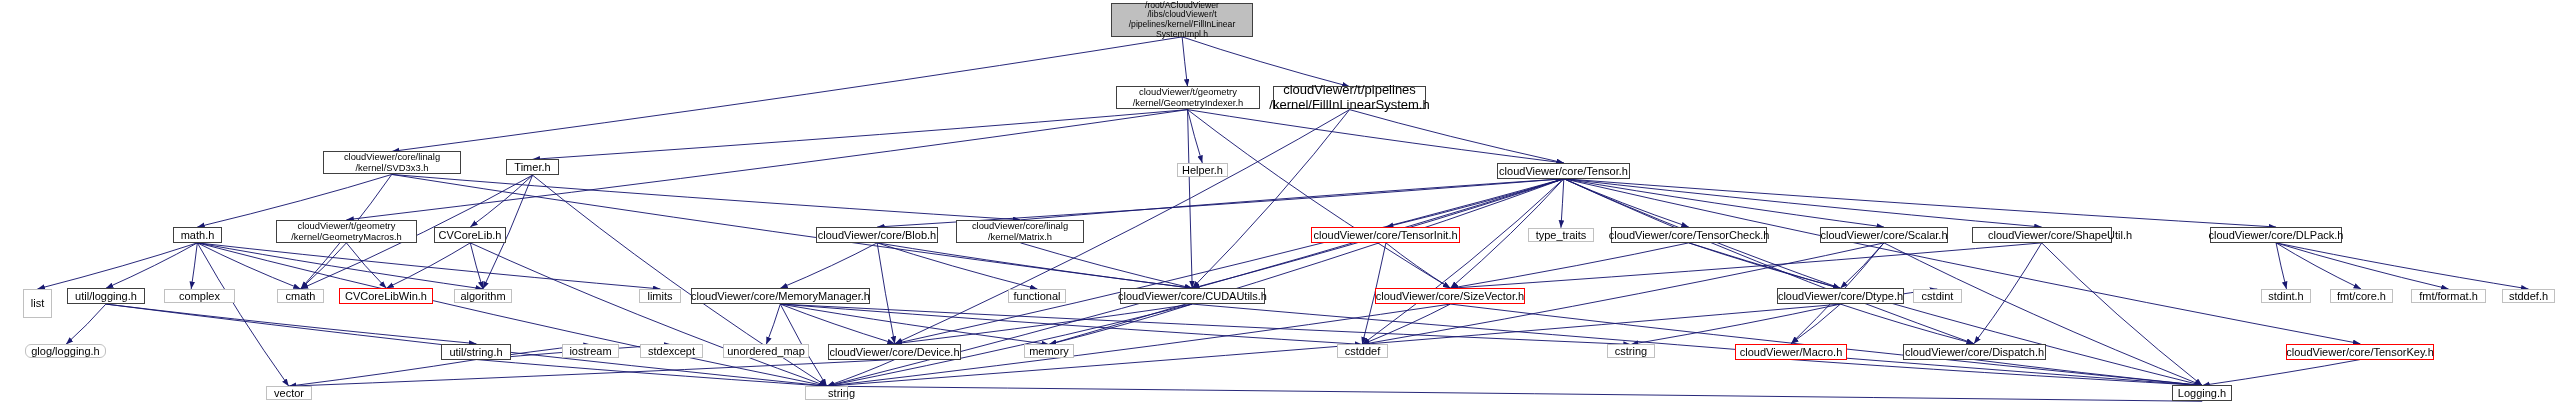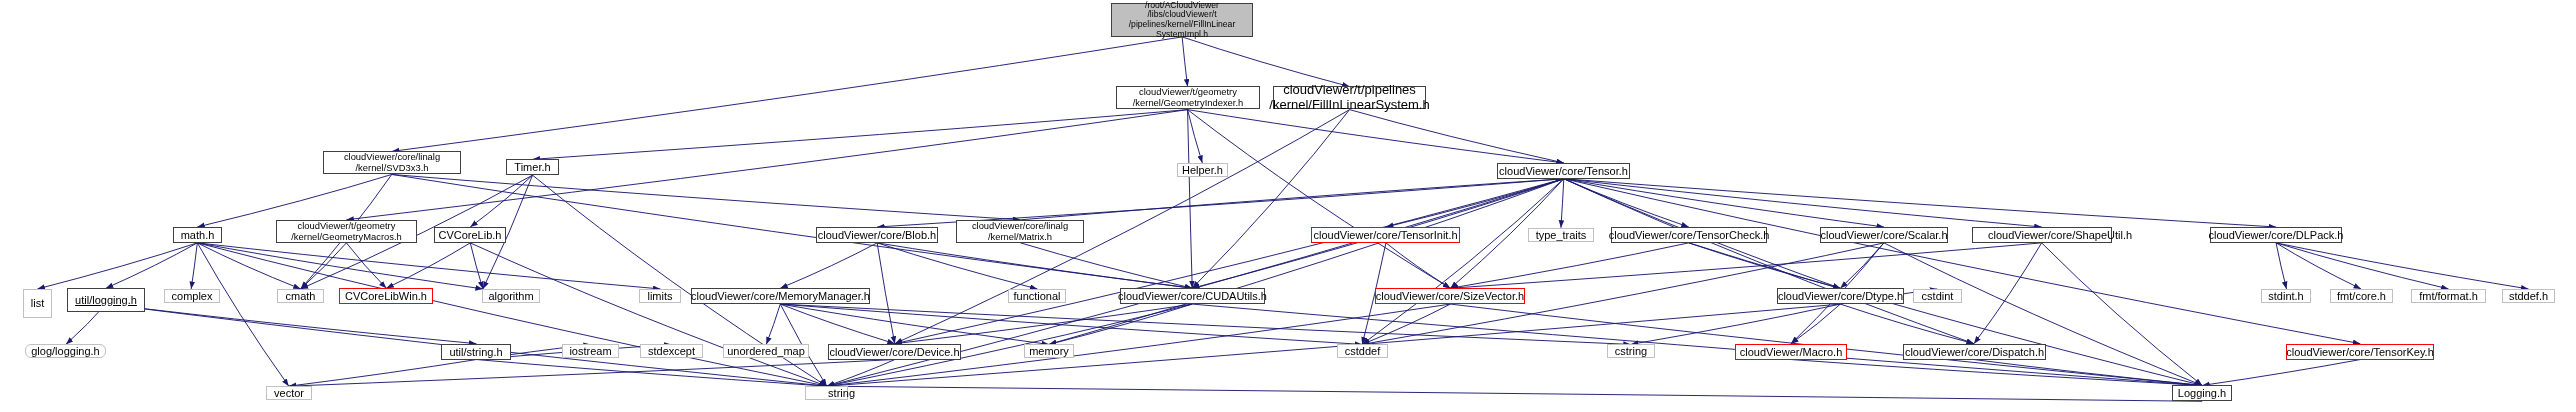--- a/index.html
+++ b/index.html
@@ -181,25 +181,25 @@
     <div class="node n-dark" style="left: 816px; top: 227px; width: 122px; height: 16px;">cloudViewer/core/Blob.h</div>
     <div class="node n-dark" style="left: 956px; top: 220px; width: 128px; height: 23px; font-size: 9.4px;">cloudViewer/core/linalg
 /kernel/Matrix.h</div>
     <div class="node n-red" style="left: 1311px; top: 227px; width: 149px; height: 16px;">cloudViewer/core/TensorInit.h</div>
     <div class="node n-plain" style="left: 1528px; top: 228px; width: 66px; height: 14.4px;">type_traits</div>
     <div class="node n-dark" style="left: 1611px; top: 227px; width: 156px; height: 16px;">cloudViewer/core/TensorCheck.h</div>
     <div class="node n-dark" style="left: 1820px; top: 227px; width: 128px; height: 16px;">cloudViewer/core/Scalar.h</div>
     <div class="node n-dark" style="left: 1972px; top: 227px; width: 140px; height: 16px; padding-left: 39px;">cloudViewer/core/ShapeUtil.h</div>
     <div class="node n-dark" style="left: 2210px; top: 227px; width: 132px; height: 16px;">cloudViewer/core/DLPack.h</div>
     <div class="node n-plain" style="left: 23px; top: 289px; width: 29px; height: 29px;">list</div>
-    <div class="node n-dark" style="left: 67px; top: 288px; width: 78px; height: 24px; text-decoration: underline;">util/logging.h</div>
-    <div class="node n-plain" style="left: 164px; top: 289px; width: 56px; height: 14.4px;">complex</div>
+    <div class="node n-dark" style="left: 67px; top: 288px; width: 78px; height: 16px;">util/logging.h</div>
+    <div class="node n-plain" style="left: 164px; top: 289px; width: 71px; height: 14.4px;">complex</div>
     <div class="node n-plain" style="left: 277px; top: 289px; width: 47px; height: 14.4px;">cmath</div>
     <div class="node n-red" style="left: 339px; top: 288px; width: 94px; height: 16px;">CVCoreLibWin.h</div>
-    <div class="node n-plain" style="left: 454px; top: 289px; width: 58px; height: 14.4px; margin-left: 28px;">algorithm</div>
+    <div class="node n-plain" style="left: 454px; top: 289px; width: 58px; height: 14.4px;">algorithm</div>
     <div class="node n-plain" style="left: 639px; top: 289px; width: 42px; height: 14.4px;">limits</div>
     <div class="node n-dark" style="left: 691px; top: 288px; width: 179px; height: 16px;">cloudViewer/core/MemoryManager.h</div>
     <div class="node n-plain" style="left: 1008px; top: 289px; width: 58px; height: 14.4px;">functional</div>
     <div class="node n-dark" style="left: 1120px; top: 288px; width: 145px; height: 16px;">cloudViewer/core/CUDAUtils.h</div>
     <div class="node n-red" style="left: 1375px; top: 288px; width: 150px; height: 16px;">cloudViewer/core/SizeVector.h</div>
     <div class="node n-dark" style="left: 1777px; top: 288px; width: 127px; height: 16px;">cloudViewer/core/Dtype.h</div>
     <div class="node n-plain" style="left: 1913px; top: 289px; width: 49px; height: 14.4px;">cstdint</div>
     <div class="node n-plain" style="left: 2261px; top: 289px; width: 50px; height: 14.4px;">stdint.h</div>
     <div class="node n-plain" style="left: 2330px; top: 289px; width: 63px; height: 14.4px;">fmt/core.h</div>
     <div class="node n-plain" style="left: 2411px; top: 289px; width: 75px; height: 14.4px;">fmt/format.h</div>

